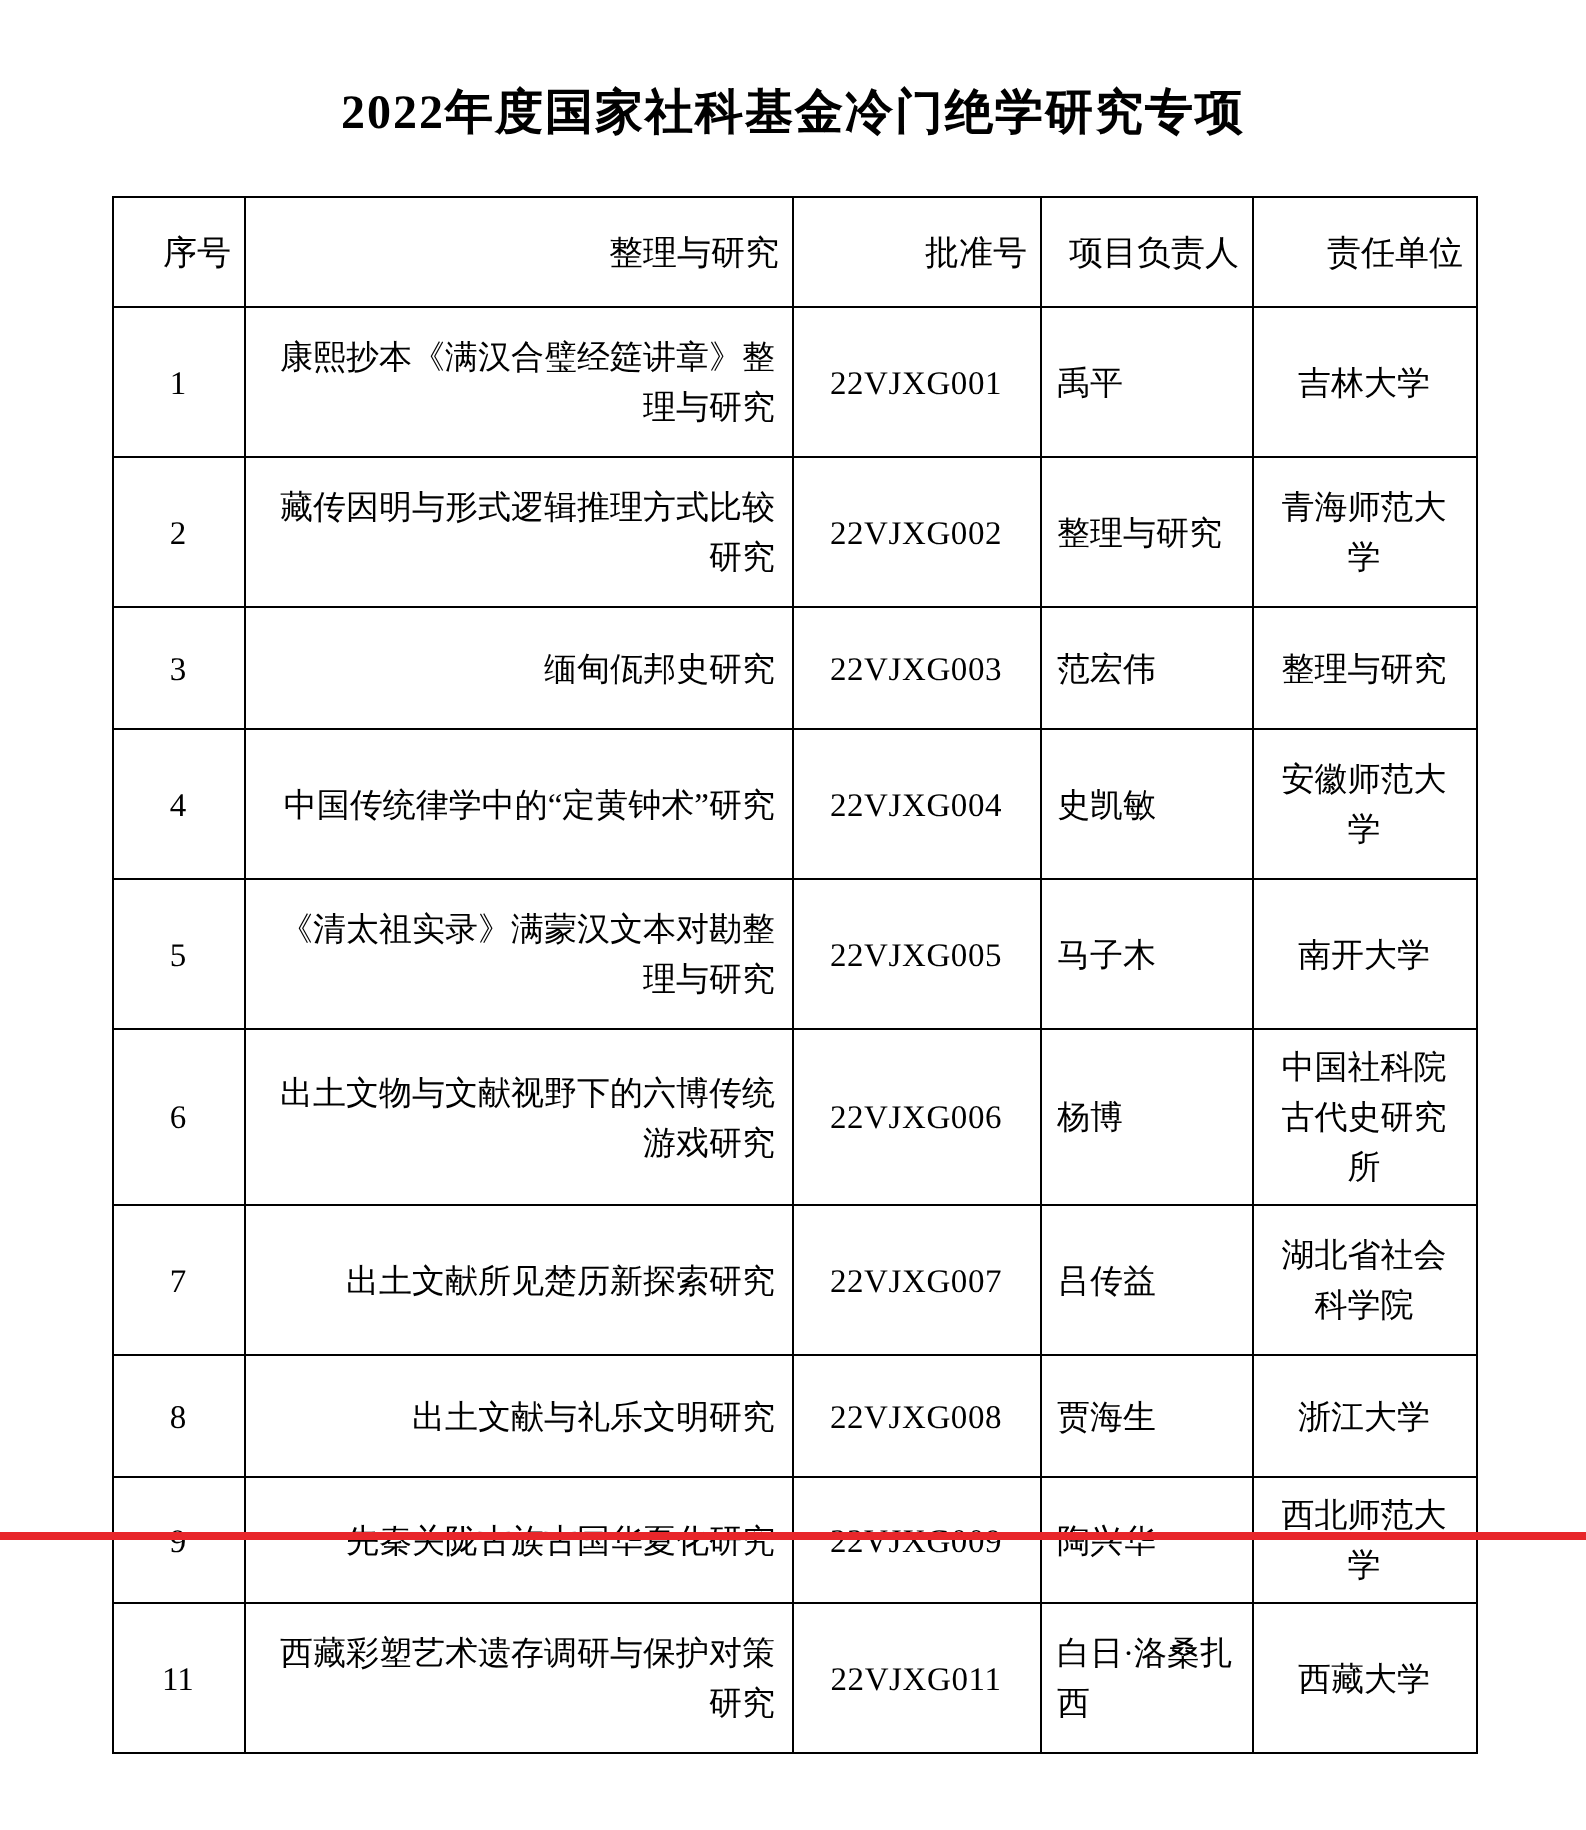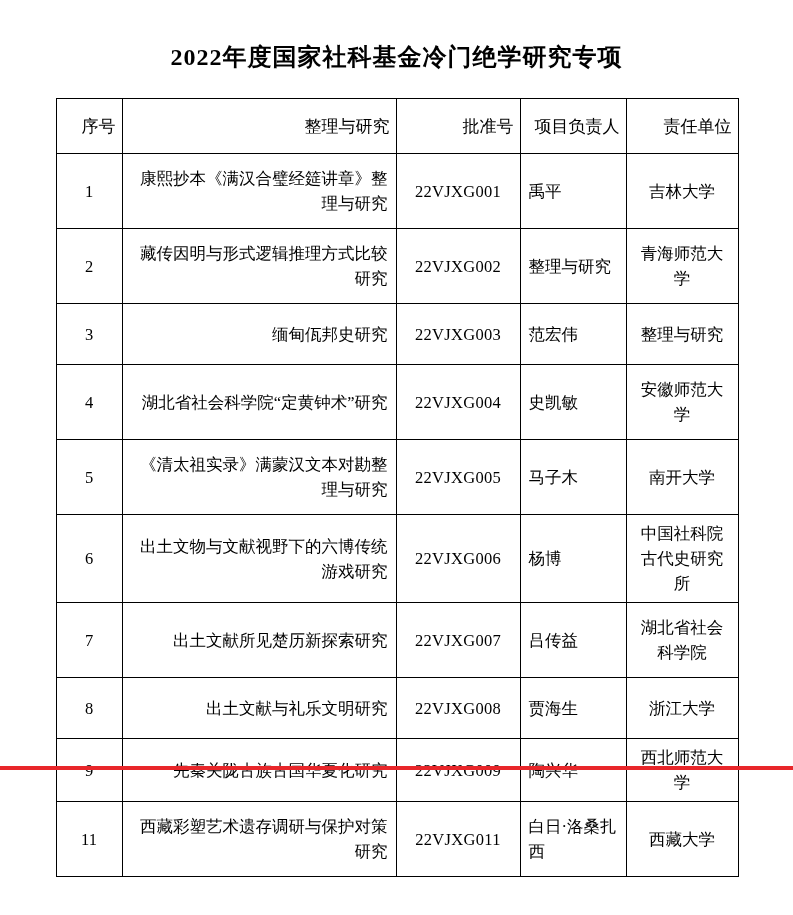--- a/index.html
+++ b/index.html
@@ -124,21 +124,21 @@
         </tr>
         <tr class="row-h1">
           <td class="seq">3</td>
           <td class="title">缅甸佤邦史研究</td>
           <td class="code">22VJXG003</td>
           <td class="leader">范宏伟</td>
           <td class="org">整理与研究</td>
         </tr>
         <tr class="row-h2">
           <td class="seq">4</td>
-          <td class="title">湖北省社会科学院“定黄钟术”研究</td>
+          <td class="title">中国传统律学中的“定黄钟术”研究</td>
           <td class="code">22VJXG004</td>
           <td class="leader">史凯敏</td>
           <td class="org">安徽师范大学</td>
         </tr>
         <tr class="row-h2">
           <td class="seq">5</td>
           <td class="title">《清太祖实录》满蒙汉文本对勘整理与研究</td>
           <td class="code">22VJXG005</td>
           <td class="leader">马子木</td>
           <td class="org">南开大学</td>

